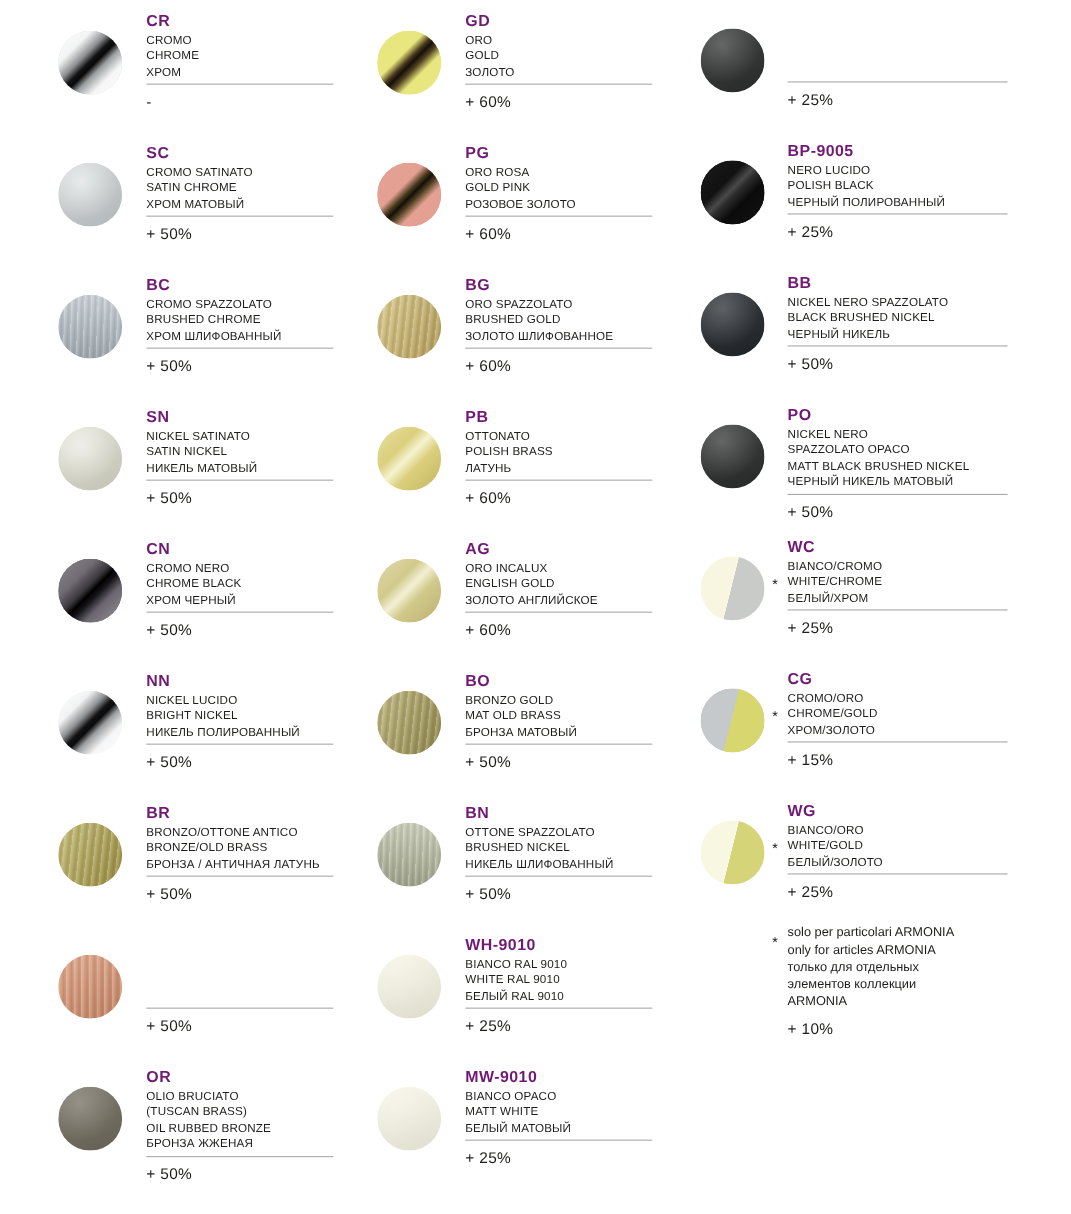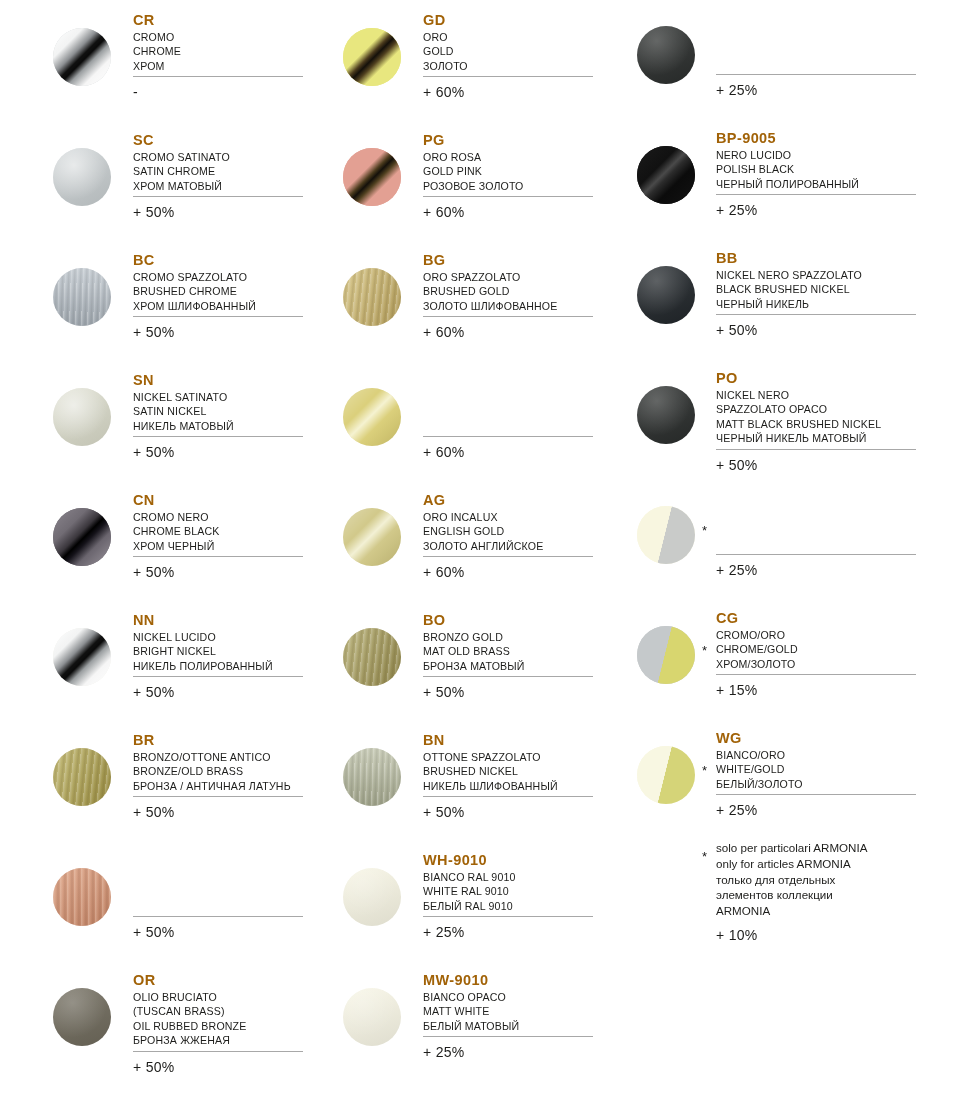--- a/index.html
+++ b/index.html
@@ -48,21 +48,21 @@
   .textblock {
     position: absolute;
     left: 133px; top: 10px;
   }
   .col-3 .textblock { left: 136px; }
   .col-3 .textblock.starred { left: 136px; }
 
   .code {
     font-size: 14.5px;
     font-weight: bold;
-    color: #a16207;
+    color: #701a75;
     letter-spacing: 0.4px;
     line-height: 17px;
     margin-bottom: 1px;
   }
   .names {
     font-size: 10.6px;
     color: #1d1d1b;
     line-height: 14.4px;
     letter-spacing: 0.15px;
     white-space: nowrap;
@@ -285,20 +285,26 @@
         <div class="rule" style="left: 133px; width: 170px; top: 74.2px;"></div>
         <div class="pct" style="left: 133px; top: 82.2px;">+ 60%</div>
       </div>
       <div class="finish" style="height: 120px;">
         <div class="swatch-wrap">
           <div class="swatch">
             <div class="base" style="background:#d9cd74"></div>
             <div class="shine" style="background:linear-gradient(135deg, rgba(255,255,255,0.35) 0%, rgba(255,255,255,0.05) 34%, rgba(255,255,240,0.75) 48%, rgba(255,255,255,0.05) 62%, rgba(120,110,50,0.25) 100%)"></div>
           </div>
         </div>
+        <div class="textblock" style="top: 10px;">
+          <div class="code">PB</div>
+          <div class="names">OTTONATO</div>
+          <div class="names">POLISH BRASS</div>
+          <div class="names">ЛАТУНЬ</div>
+        </div>
         <div class="rule" style="left: 133px; width: 170px; top: 74.2px;"></div>
         <div class="pct" style="left: 133px; top: 82.2px;">+ 60%</div>
       </div>
       <div class="finish" style="height: 120px;">
         <div class="swatch-wrap">
           <div class="swatch">
             <div class="base" style="background:#cfc684"></div>
             <div class="shine" style="background:linear-gradient(135deg, rgba(255,255,255,0.35) 0%, rgba(255,255,255,0.05) 34%, rgba(255,255,240,0.75) 48%, rgba(255,255,255,0.05) 62%, rgba(120,110,50,0.25) 100%)"></div>
           </div>
         </div>
@@ -437,20 +443,26 @@
         <div class="pct" style="left: 136px; top: 96.6px;">+ 50%</div>
       </div>
       <div class="finish" style="height: 120px;">
         <div class="swatch-wrap">
           <div class="swatch">
             <div class="base" style="background:#f8f6e0"></div>
             <div class="shine" style="background:linear-gradient(104deg, #f8f6e0 0%, #f8f6e0 48%, #c9cbc9 48.5%, #c9cbc9 100%)"></div>
           </div>
         </div>
         <div class="star" style="left: 122px;">*</div>
+        <div class="textblock starred" style="top: 10px;">
+          <div class="code">WC</div>
+          <div class="names">BIANCO/CROMO</div>
+          <div class="names">WHITE/CHROME</div>
+          <div class="names">БЕЛЫЙ/ХРОМ</div>
+        </div>
         <div class="rule" style="left: 136px; width: 200px; top: 74.2px;"></div>
         <div class="pct" style="left: 136px; top: 82.2px;">+ 25%</div>
       </div>
       <div class="finish" style="height: 120px;">
         <div class="swatch-wrap">
           <div class="swatch">
             <div class="base" style="background:#c5c9cb"></div>
             <div class="shine" style="background:linear-gradient(104deg, #c5c9cb 0%, #c5c9cb 48%, #d8d66f 48.5%, #d8d66f 100%)"></div>
           </div>
         </div>

